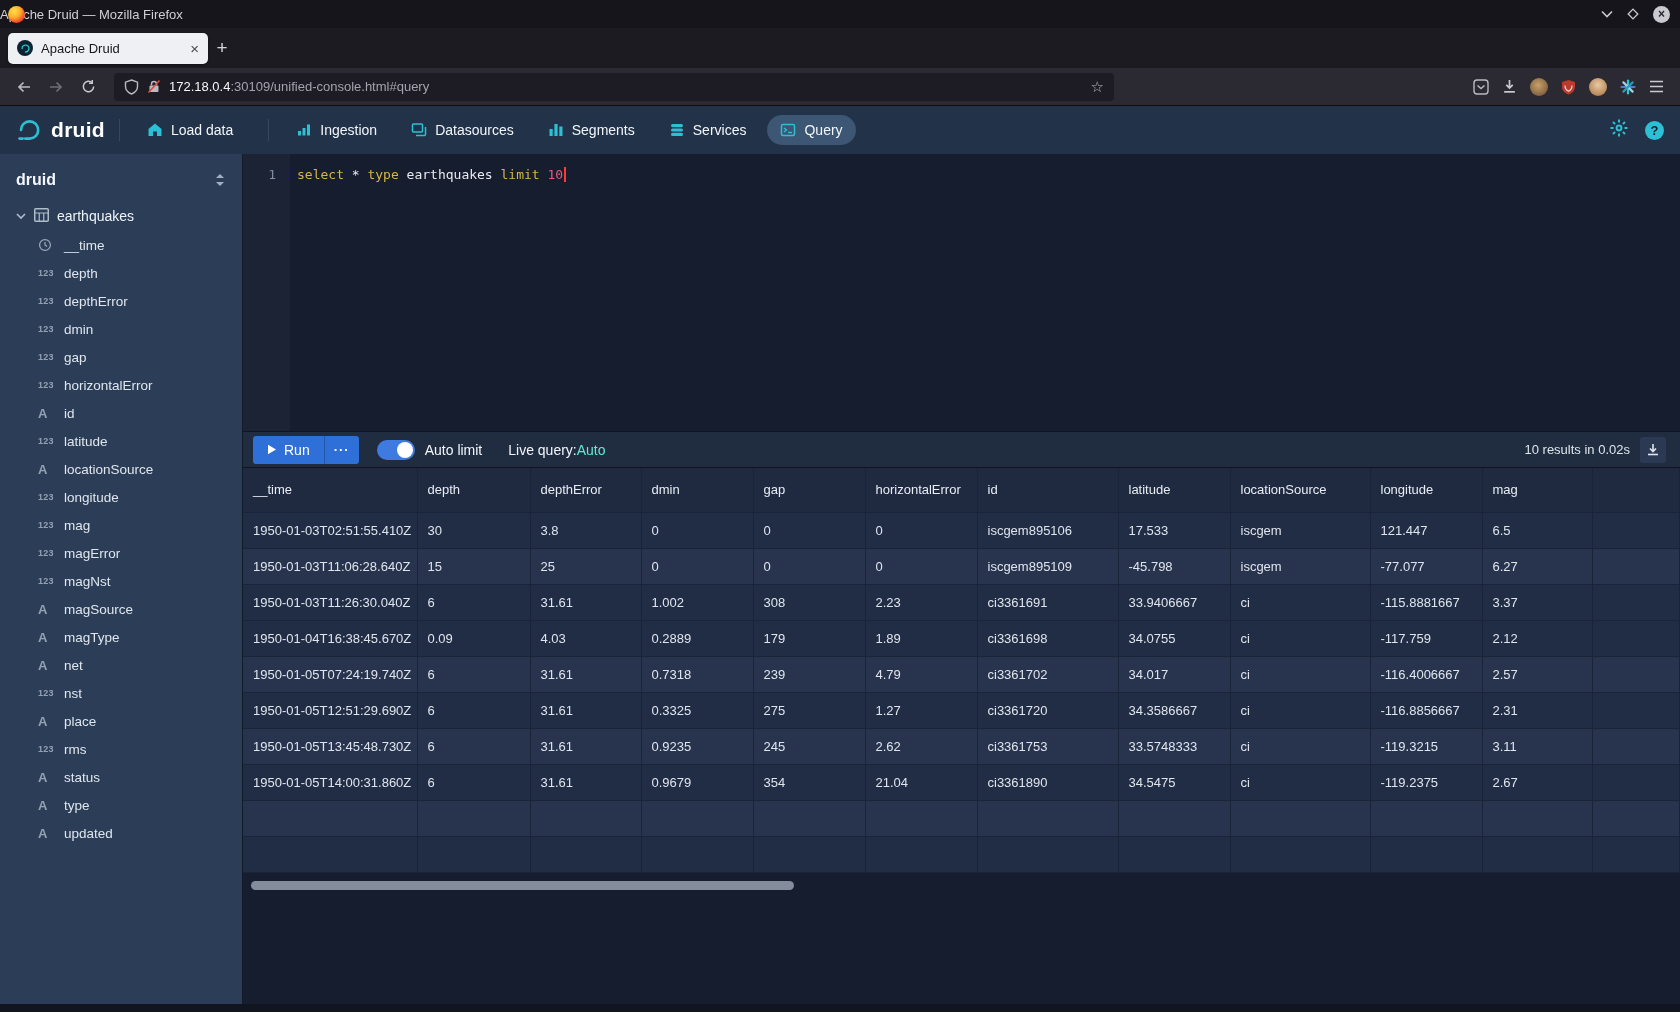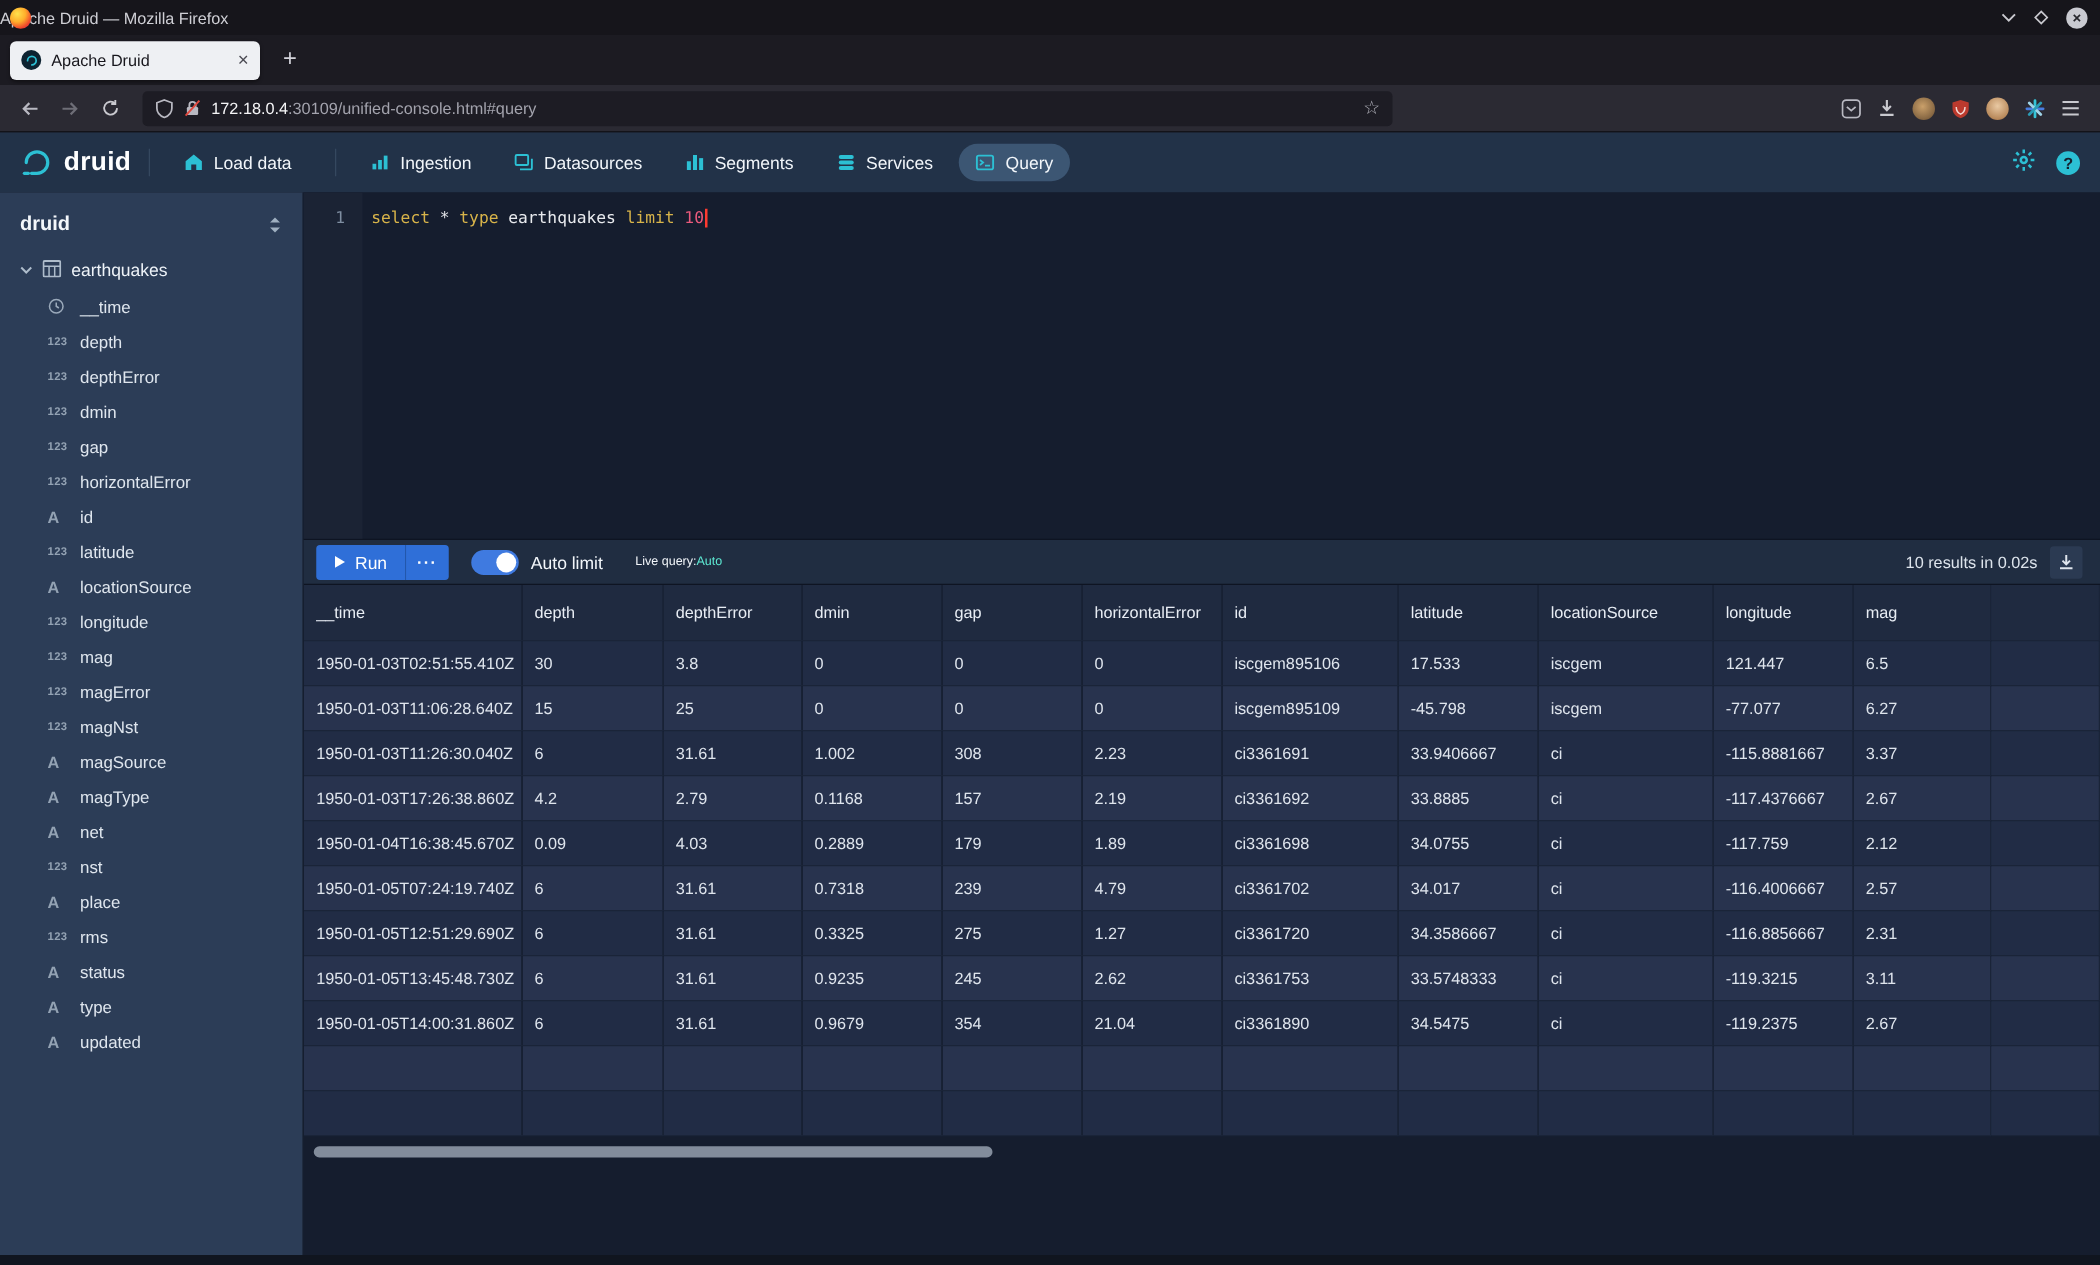--- a/index.html
+++ b/index.html
@@ -9,21 +9,21 @@
   
   .titlebar{height:28px;background:#16151b;display:flex;align-items:center;position:relative}
   .ff-logo{width:17px;height:17px;border-radius:50%;margin-left:8px;z-index:1;
     background:radial-gradient(circle at 35% 30%,#ffe14d 0%,#ffae2b 40%,#f0442c 72%,#c4265e 100%)}
   .win-title{position:absolute;left:0;right:0;text-align:left;font-size:13px;color:#cfcfd5}
   .win-controls{margin-left:auto;display:flex;align-items:center;gap:14px;padding-right:10px;z-index:1}
   .wc{display:flex;align-items:center;justify-content:center}
   .wc-close{width:17px;height:17px;border-radius:50%;background:#c9cad1;color:#26262c;
     font-size:12px;font-weight:bold;line-height:1}
 
-  .tabbar{height:40px;background:#1c1b22;display:flex;align-items:center;padding:0 8px;gap:10px}
+  .tabbar{height:40px;background:#1c1b22;display:flex;align-items:center;padding:0 8px;gap:0}
   .tab{display:flex;align-items:center;gap:8px;width:200px;height:31px;background:#eef0f3;
     border-radius:5px;padding:0 9px;color:#17161c;font-size:13px;box-shadow:0 1px 3px rgba(0,0,0,.4)}
   .favicon{width:16px;height:16px;border-radius:50%;background:#0d2331;display:flex;
     align-items:center;justify-content:center;flex:none}
   .tab-title{white-space:nowrap;overflow:hidden}
   .tab-close{margin-left:auto;color:#4a4a52;font-size:15px}
   .newtab{color:#d3d3da;font-size:19px;width:28px;height:28px;display:flex;align-items:center;
     justify-content:center;border-radius:4px}
 
   .navbar{height:38px;background:#2b2a33;display:flex;align-items:center;padding:0 10px;gap:4px;
@@ -77,21 +77,21 @@
 
   .runbar{height:36px;background:#202d41;display:flex;align-items:center;padding:0 14px 0 10px;
     border-bottom:1px solid #0e1422}
   .btn-run{display:flex;align-items:center;gap:7px;background:#2f6fd8;color:#fff;font-size:14px;
     height:28px;padding:0 14px;border-radius:3px 0 0 3px}
   .btn-more{background:#2f6fd8;color:#fff;height:28px;padding:0 9px;border-radius:0 3px 3px 0;
     border-left:1px solid #2257ac;display:flex;align-items:center;font-weight:bold;letter-spacing:1px;font-size:13px}
   .switch{margin-left:18px;width:38px;height:20px;background:#3f7ae0;border-radius:10px;position:relative;flex:none}
   .knob{position:absolute;right:2px;top:2px;width:16px;height:16px;border-radius:50%;background:#fff}
   .lbl{color:#f2f6fa;font-size:14px;margin-left:10px}
-  .live{margin-left:26px;color:#f2f6fa;font-size:10px}
+  .live{margin-left:26px;color:#f2f6fa;font-size:14px}
   .live-val{color:#5eead4;margin-left:6px}
   .run-right{margin-left:auto;display:flex;align-items:center;gap:10px;color:#dde4ec;font-size:13px}
   .dl-btn{width:26px;height:26px;border-radius:3px;background:#2b3a52;display:flex;align-items:center;justify-content:center}
 
   .results{flex:1;background:#151d2e;position:relative;overflow:hidden}
   table{border-collapse:collapse;table-layout:fixed;width:100%}
   th,td{height:36px;padding:0 10px;font-size:13px;text-align:left;border-right:1px solid #1a2438;
     border-bottom:1px solid #1a2438;color:#dfe5ed;font-weight:normal;overflow:hidden;white-space:nowrap}
   thead th{height:44px;background:#1f2a40;color:#e8edf4}
   tr.odd td{background:#28334e}
@@ -540,34 +540,20 @@
               <td>1.002</td>
               <td>308</td>
               <td>2.23</td>
               <td>ci3361691</td>
               <td>33.9406667</td>
               <td>ci</td>
               <td>-115.8881667</td>
               <td>3.37</td>
               <td></td>
             </tr>
-            <tr class="odd">
-              <td>1950-01-03T17:26:38.860Z</td>
-              <td>4.2</td>
-              <td>2.79</td>
-              <td>0.1168</td>
-              <td>157</td>
-              <td>2.19</td>
-              <td>ci3361692</td>
-              <td>33.8885</td>
-              <td>ci</td>
-              <td>-117.4376667</td>
-              <td>2.67</td>
-              <td></td>
-            </tr>
             <tr class="even">
               <td>1950-01-04T16:38:45.670Z</td>
               <td>0.09</td>
               <td>4.03</td>
               <td>0.2889</td>
               <td>179</td>
               <td>1.89</td>
               <td>ci3361698</td>
               <td>34.0755</td>
               <td>ci</td>

